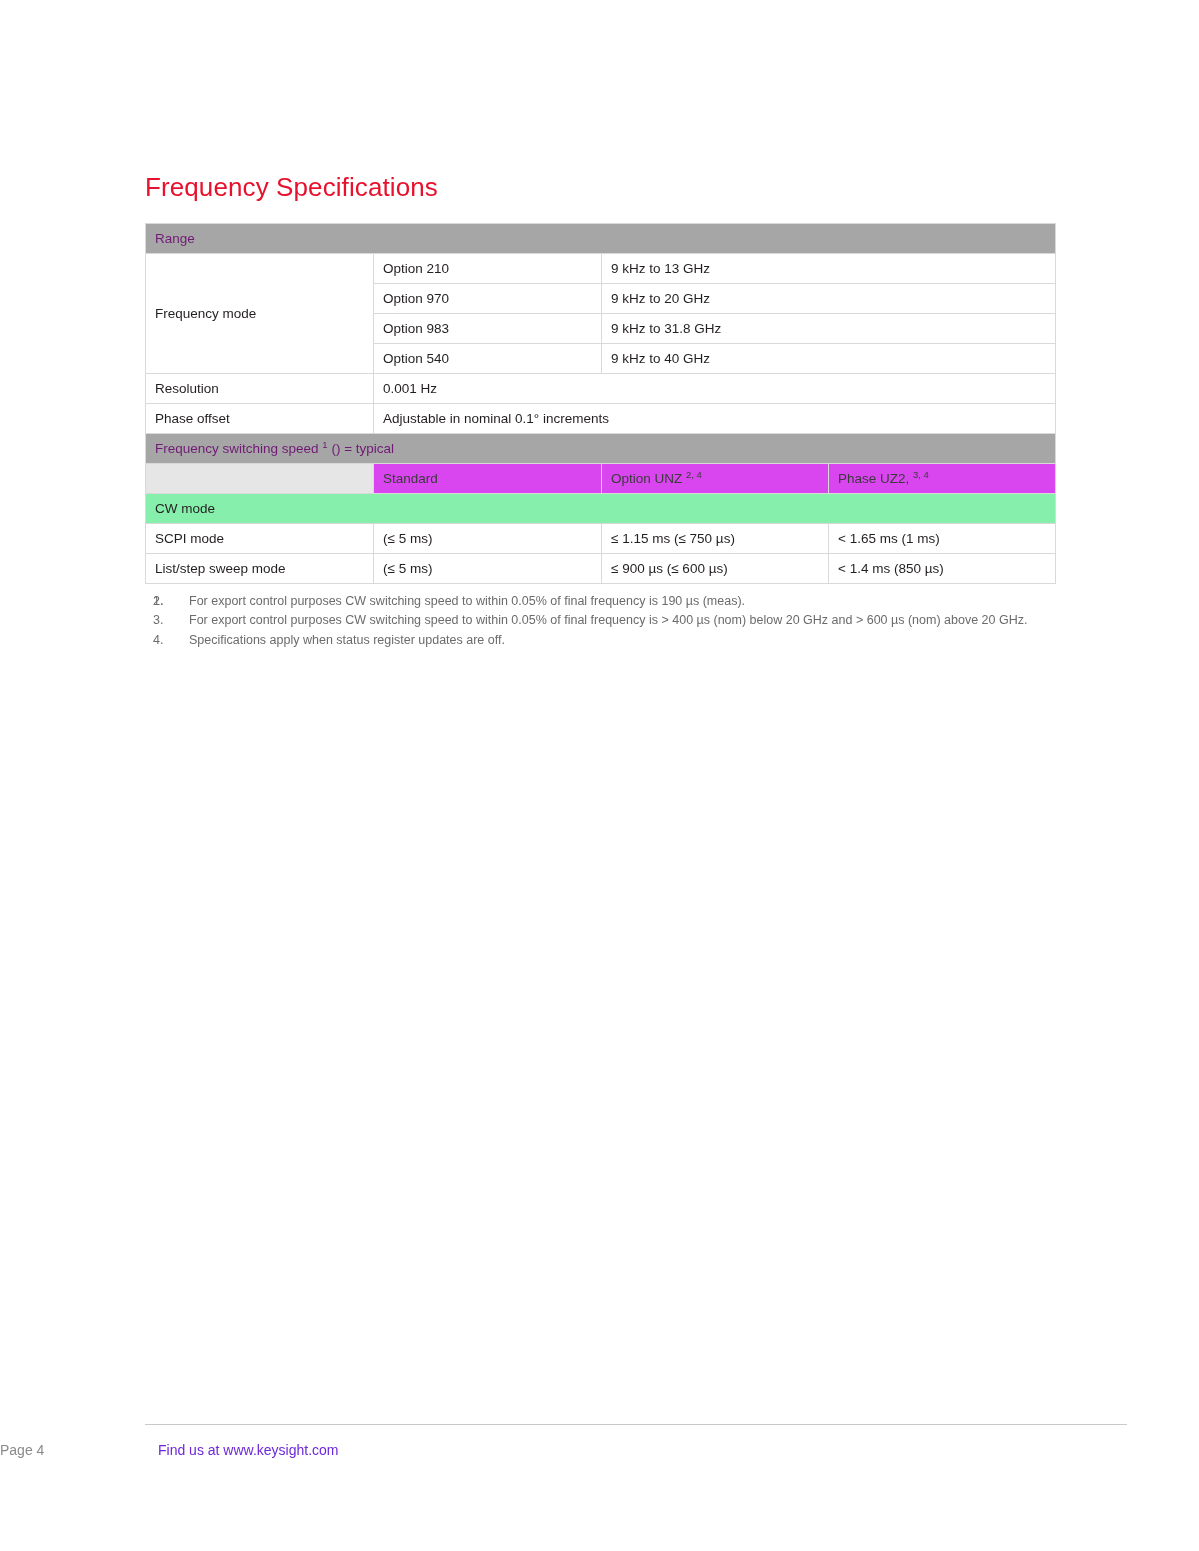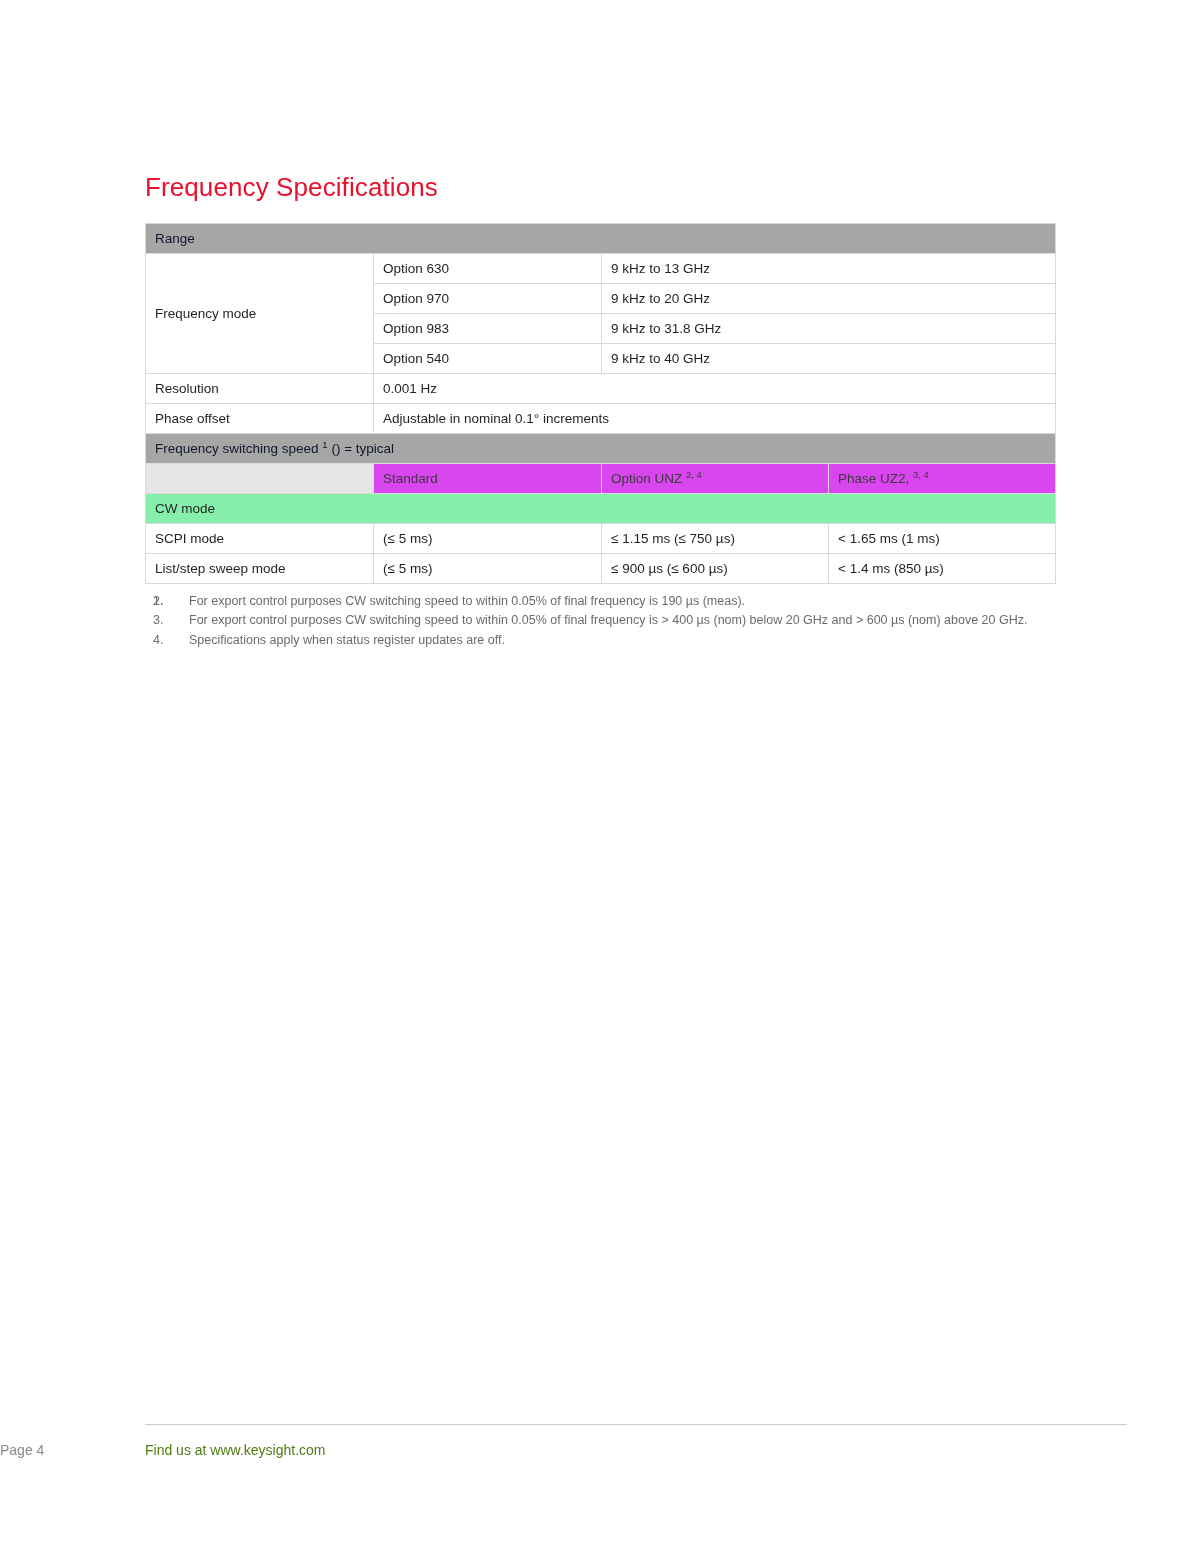--- a/index.html
+++ b/index.html
@@ -43,21 +43,21 @@
   table.spec td, table.spec th {
     border: 1px solid #d9d9d9;
     padding: 7px 9px;
     font-size: 13.5px;
     vertical-align: middle;
     font-weight: normal;
     text-align: left;
   }
   .sect-head td {
     background: #a6a6a6;
-    color: #0f172a;
+    color: #701a75;
     font-weight: bold;
     font-size: 13.5px;
     border: 1px solid #a6a6a6;
     padding: 10px 9px;
   }
   .col-head td {
     background: #d946ef;
     color: #3b3b3b;
     font-weight: bold;
     text-align: center;
@@ -97,24 +97,24 @@
   .footer-rule {
     position: absolute;
     left: 145px;
     top: 1424px;
     width: 982px;
     height: 1px;
     background: #c9c9c9;
   }
   .footer-left {
     position: absolute;
-    left: 145px;
+    left: 158px;
     top: 1442px;
     font-size: 14px;
-    color: #4d7c0f;
+    color: #6d28d9;
   }
   .footer-right {
     position: absolute;
     left: 0px;
     top: 1442px;
     width: 1127px;
     text-align: left;
     font-size: 14px;
     color: #8a8a8a;
   }
@@ -135,21 +135,21 @@
         <col style="width:227px">
         <col style="width:227px">
       </colgroup>
       <tbody>
         <tr class="sect-head">
           <td colspan="4">Range</td>
         </tr>
 
         <tr>
           <td rowspan="4" class="rowspan-label">Frequency mode</td>
-          <td>Option 630</td>
+          <td>Option 210</td>
           <td colspan="2">9 kHz to 13 GHz</td>
         </tr>
         <tr>
           <td>Option 970</td>
           <td colspan="2">9 kHz to 20 GHz</td>
         </tr>
         <tr>
           <td>Option 983</td>
           <td colspan="2">9 kHz to 31.8 GHz</td>
         </tr>

